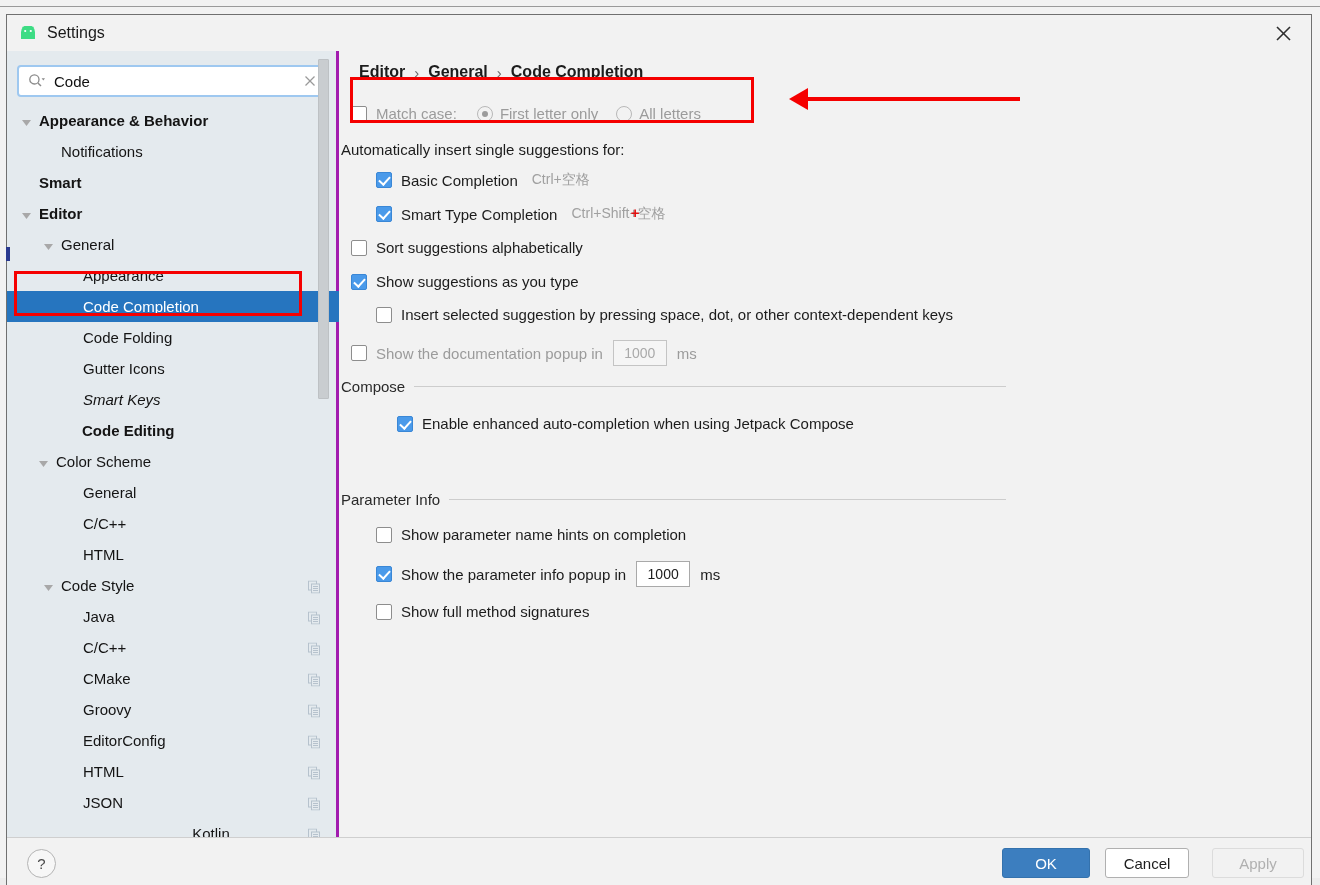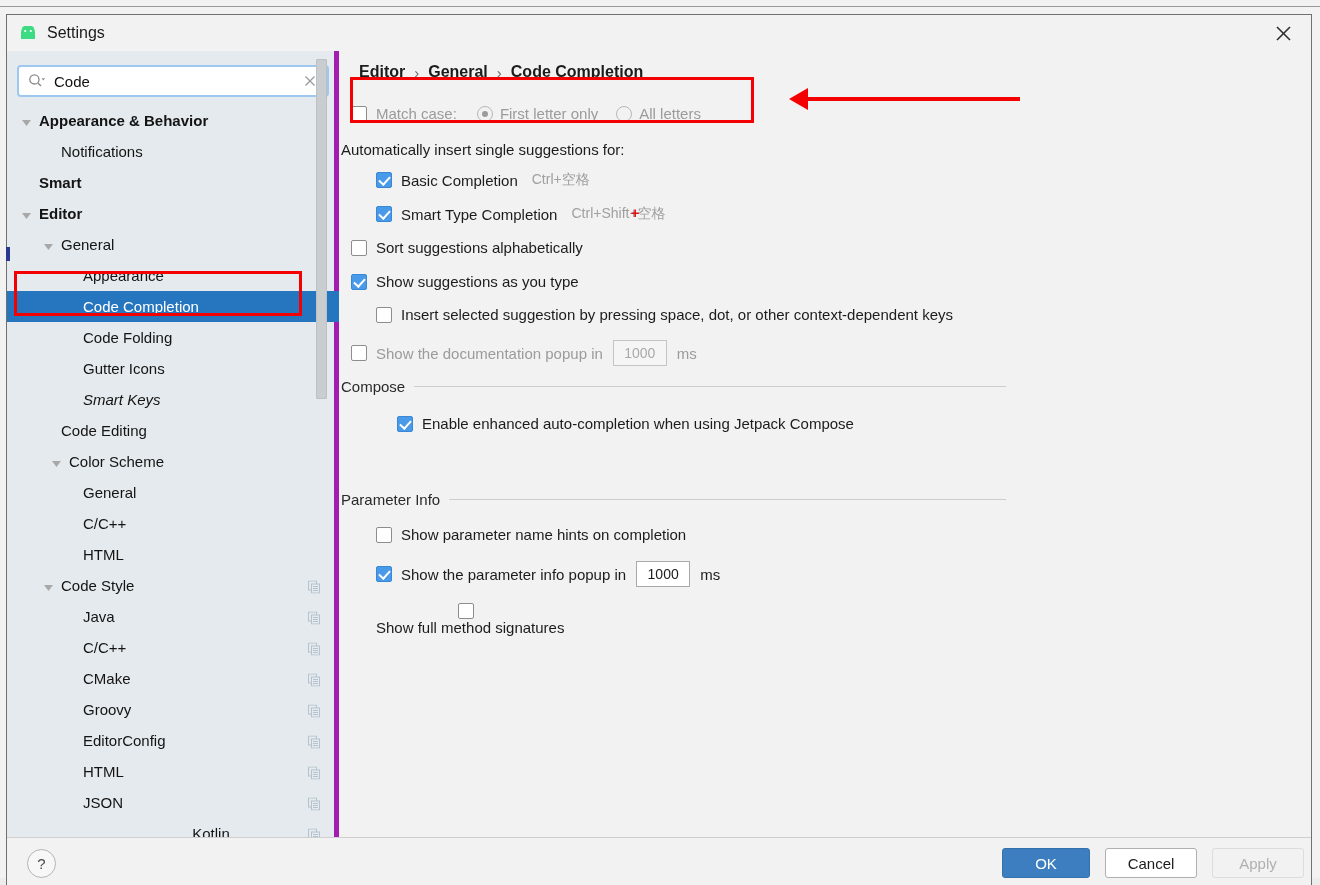--- a/index.html
+++ b/index.html
@@ -67,21 +67,21 @@
     width: 1304px; height: 786px;
     display: flex;
   }
 
   
   .left-pane {
     position: relative;
     width: 332px; height: 786px;
     background: #e4eaee;
     box-sizing: border-box;
-    border-right: 5px solid #a21caf;
+    border-right: 3px solid #a21caf;
     flex: 0 0 332px;
   }
   .search-wrap {
     position: absolute; left: 10px; top: 14px;
     width: 312px; height: 32px;
   }
   .search-box {
     position: relative;
     width: 312px; height: 32px;
     background: #ffffff;
@@ -326,21 +326,21 @@
     cursor: pointer;
     box-sizing: border-box;
   }
   .btn-ok {
     left: 995px; width: 88px;
     background: #3c7ebf;
     color: #ffffff;
     border: 1px solid #3472ad;
   }
   .btn-cancel {
-    left: 1098px; width: 92px;
+    left: 1098px; width: 84px;
     background: #ffffff;
     color: #1c1c1c;
     border: 1px solid #b0b0b0;
   }
   .btn-apply {
     left: 1205px; width: 92px;
     background: #f2f2f2;
     color: #b0b0b0;
     border: 1px solid #dcdcdc;
     cursor: default;
@@ -443,25 +443,25 @@
               <span>Code Folding</span>
             </div>
             <div class="tree-item" style="padding-left: 58px;">
               <span class="tw empty"></span>
               <span>Gutter Icons</span>
             </div>
             <div class="tree-item" style="padding-left: 58px; font-style: italic;">
               <span class="tw empty"></span>
               <span>Smart Keys</span>
             </div>
-            <div class="tree-item" style="padding-left: 36px;">
+            <div class="tree-item" style="padding-left: 57px; font-weight: bold;">
               <span class="tw empty"></span>
               <span>Code Editing</span>
             </div>
-            <div class="tree-item" style="padding-left: 44px;">
+            <div class="tree-item" style="padding-left: 31px;">
               <span class="tw"><svg width="11" height="11" viewBox="0 0 11 11">
                   <path d="M1 3 L10 3 L5.5 9 Z" fill="#a8a8a8"></path>
                 </svg></span>
               <span>Color Scheme</span>
             </div>
             <div class="tree-item" style="padding-left: 58px;">
               <span class="tw empty"></span>
               <span>General</span>
             </div>
             <div class="tree-item" style="padding-left: 58px;">
@@ -662,21 +662,21 @@
             <span>Show parameter name hints on completion</span>
           </div>
 
           <div class="row" style="left:37px; top:466px;">
             <span class="cb checked"></span>
             <span>Show the parameter info popup in</span>
             <span class="spin active">1000</span>
             <span class="unit">ms</span>
           </div>
 
-          <div class="row" style="left:37px; top:508px;flex-direction:column;">
+          <div class="row" style="left:37px; top:508px;">
             <span class="cb"></span>
             <span>Show full method signatures</span>
           </div>
 
         </div>
       </div>
     </div>
 
     <div class="footer">
       <div class="help-btn">?</div>

